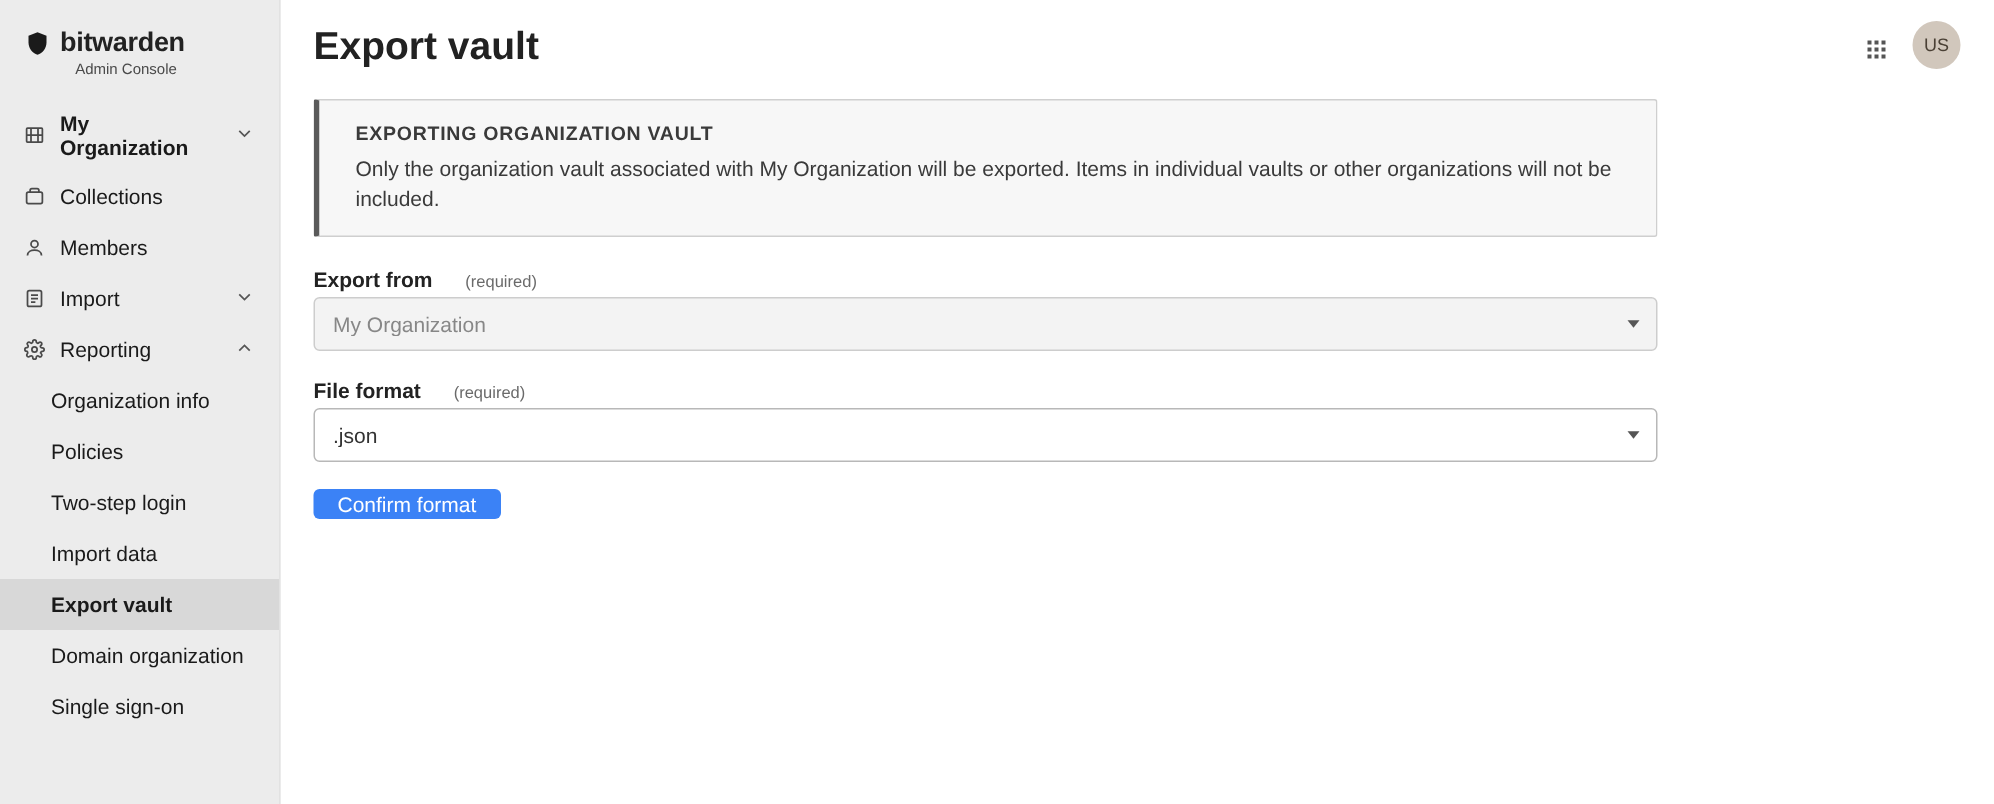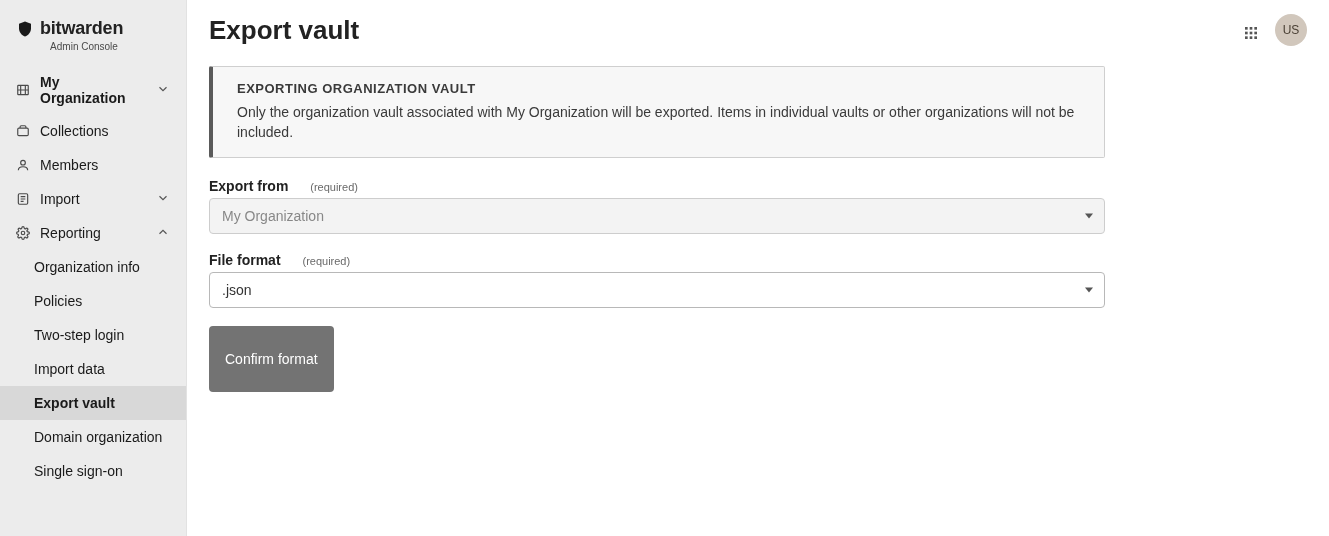--- a/index.html
+++ b/index.html
@@ -200,25 +200,25 @@
     top: 50%;
     width: 0; height: 0;
     border-left: 4px solid transparent;
     border-right: 4px solid transparent;
     border-top: 5px solid #555;
     transform: translateY(-50%);
     pointer-events: none;
   }
 
   .btn-primary {
-    background: #737373;
+    background: #3b82f6;
     color: #fff;
     border: none;
     border-radius: 4px;
-    padding: 25px 16px;
+    padding: 2px 16px;
     font-size: 14px;
     font-weight: 500;
     cursor: pointer;
   }
 </style>
 </head>
 <body>
 
 <div class="app">
 

